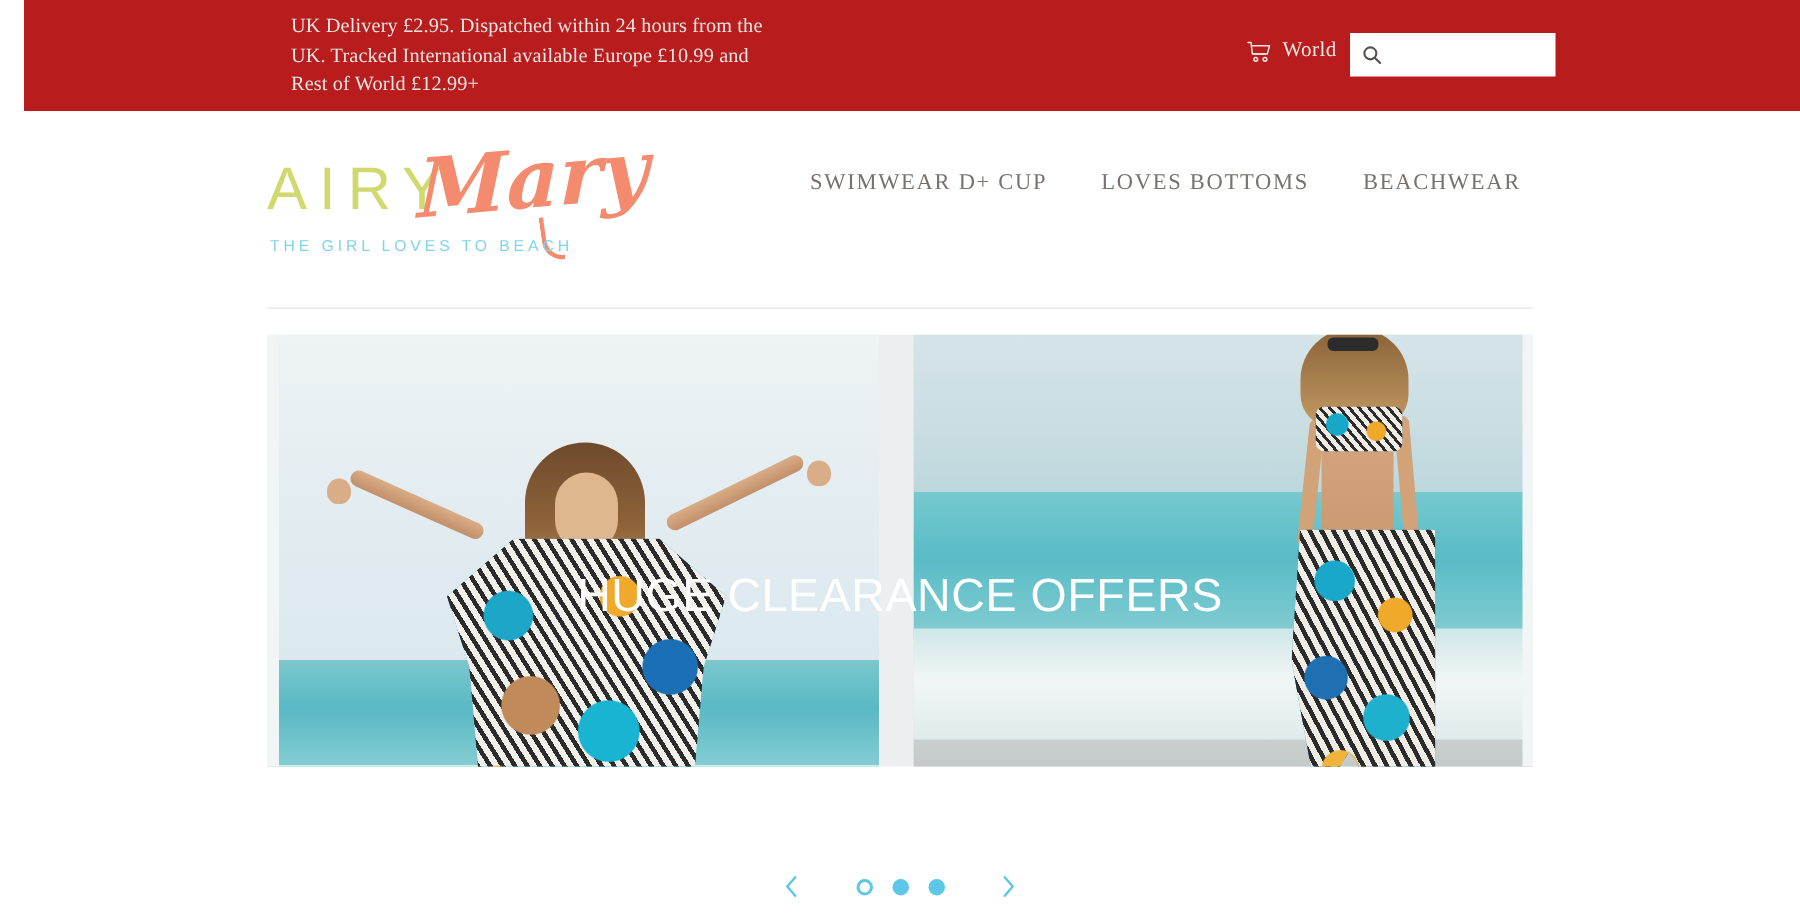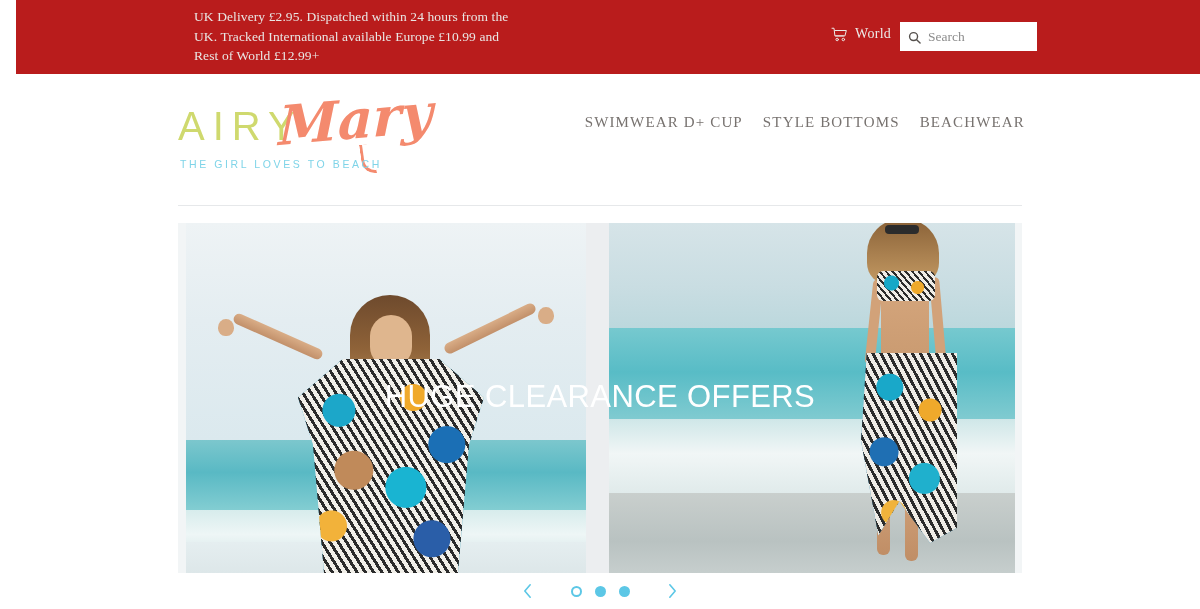--- a/index.html
+++ b/index.html
@@ -108,45 +108,44 @@
     color: #7fd4e8;
     white-space: nowrap;
   }
 
   .nav {
     position: absolute; left: 540px; top: 30px;
     width: 485px;
   }
   .nav-row {
     display: flex;
-    justify-content: flex-end;
     align-items: center;
     height: 37px;
-    gap: 20px;
+    gap: 36px;
   }
   .nav-item {
     font-family: "Liberation Serif", serif;
     font-size: 15px;
     letter-spacing: 1.15px;
     color: #77726f;
     text-decoration: none;
     white-space: nowrap;
     cursor: pointer;
   }
 
   .header-divider {
     position: absolute; left: 178px; top: 131px;
     width: 844px; height: 1px;
     background: #e6e8ea;
   }
 
   
   .hero {
     position: absolute; left: 178px; top: 223px;
-    width: 844px; height: 350px;
+    width: 844px; height: 288px;
     overflow: hidden;
   }
   .hero-slides { position: absolute; inset: 0; display: flex; }
 
   .slide { position: relative; height: 350px; overflow: hidden; }
   .slide-left  { width: 408px; background: #e7edf0; }
   .slide-gap   { width: 23px; background: #eceef0; }
   .slide-right { width: 413px; background: #cfe0e4; }
 
   
@@ -353,38 +352,37 @@
       <span class="cart-label">World</span>
     </a>
 
     <div class="search-box">
       <span class="search-icon">
         <svg viewBox="0 0 14 14" width="13" height="13" fill="none" stroke="#55504d" stroke-width="1.5" stroke-linecap="round">
           <circle cx="6" cy="6" r="4.3"></circle>
           <line x1="9.3" y1="9.3" x2="13" y2="13"></line>
         </svg>
       </span>
-      <input class="search-input" type="text" placeholder="Search" style="">
     </div>
   </div>
 </div>
 
 <div class="header">
 
   <a class="logo">
     <span class="logo-airy">AIRY</span>
     <span class="logo-mary">Mary</span>
     <span class="logo-mary-swash"></span>
     <span class="logo-tagline">THE GIRL LOVES TO BEACH</span>
   </a>
 
   <nav class="nav">
     <div class="nav-row">
       <a class="nav-item">SWIMWEAR D+ CUP</a>
-      <a class="nav-item">STYLE BOTTOMS</a>
+      <a class="nav-item">LOVES BOTTOMS</a>
       <a class="nav-item">BEACHWEAR</a>
     </div>
   </nav>
 
   <div class="header-divider"></div>
 </div>
 
 <div class="hero">
   <div class="hero-slides">
 

